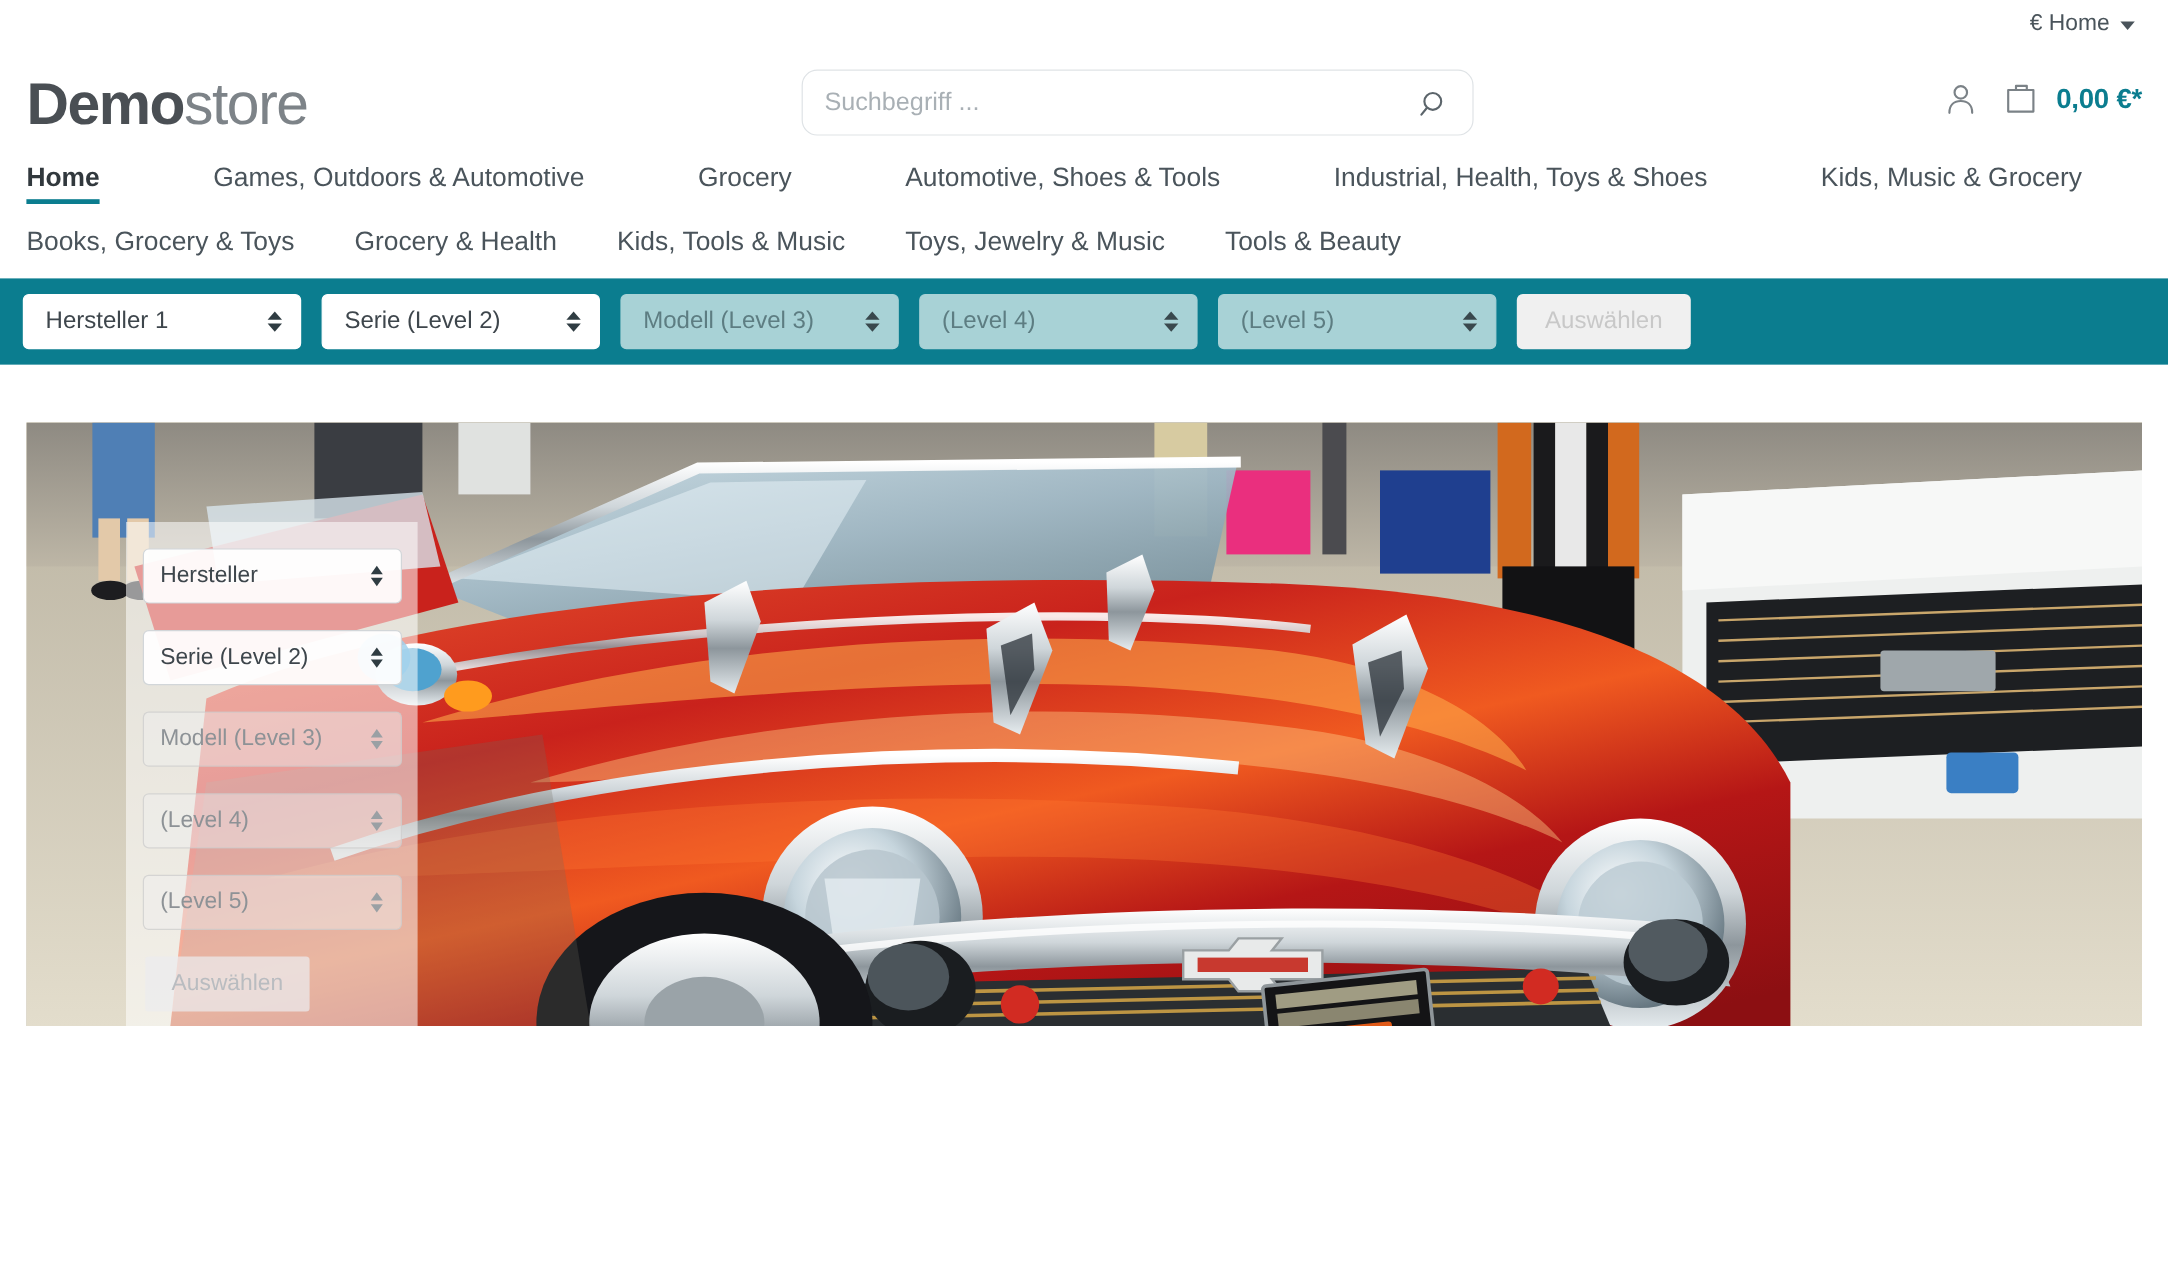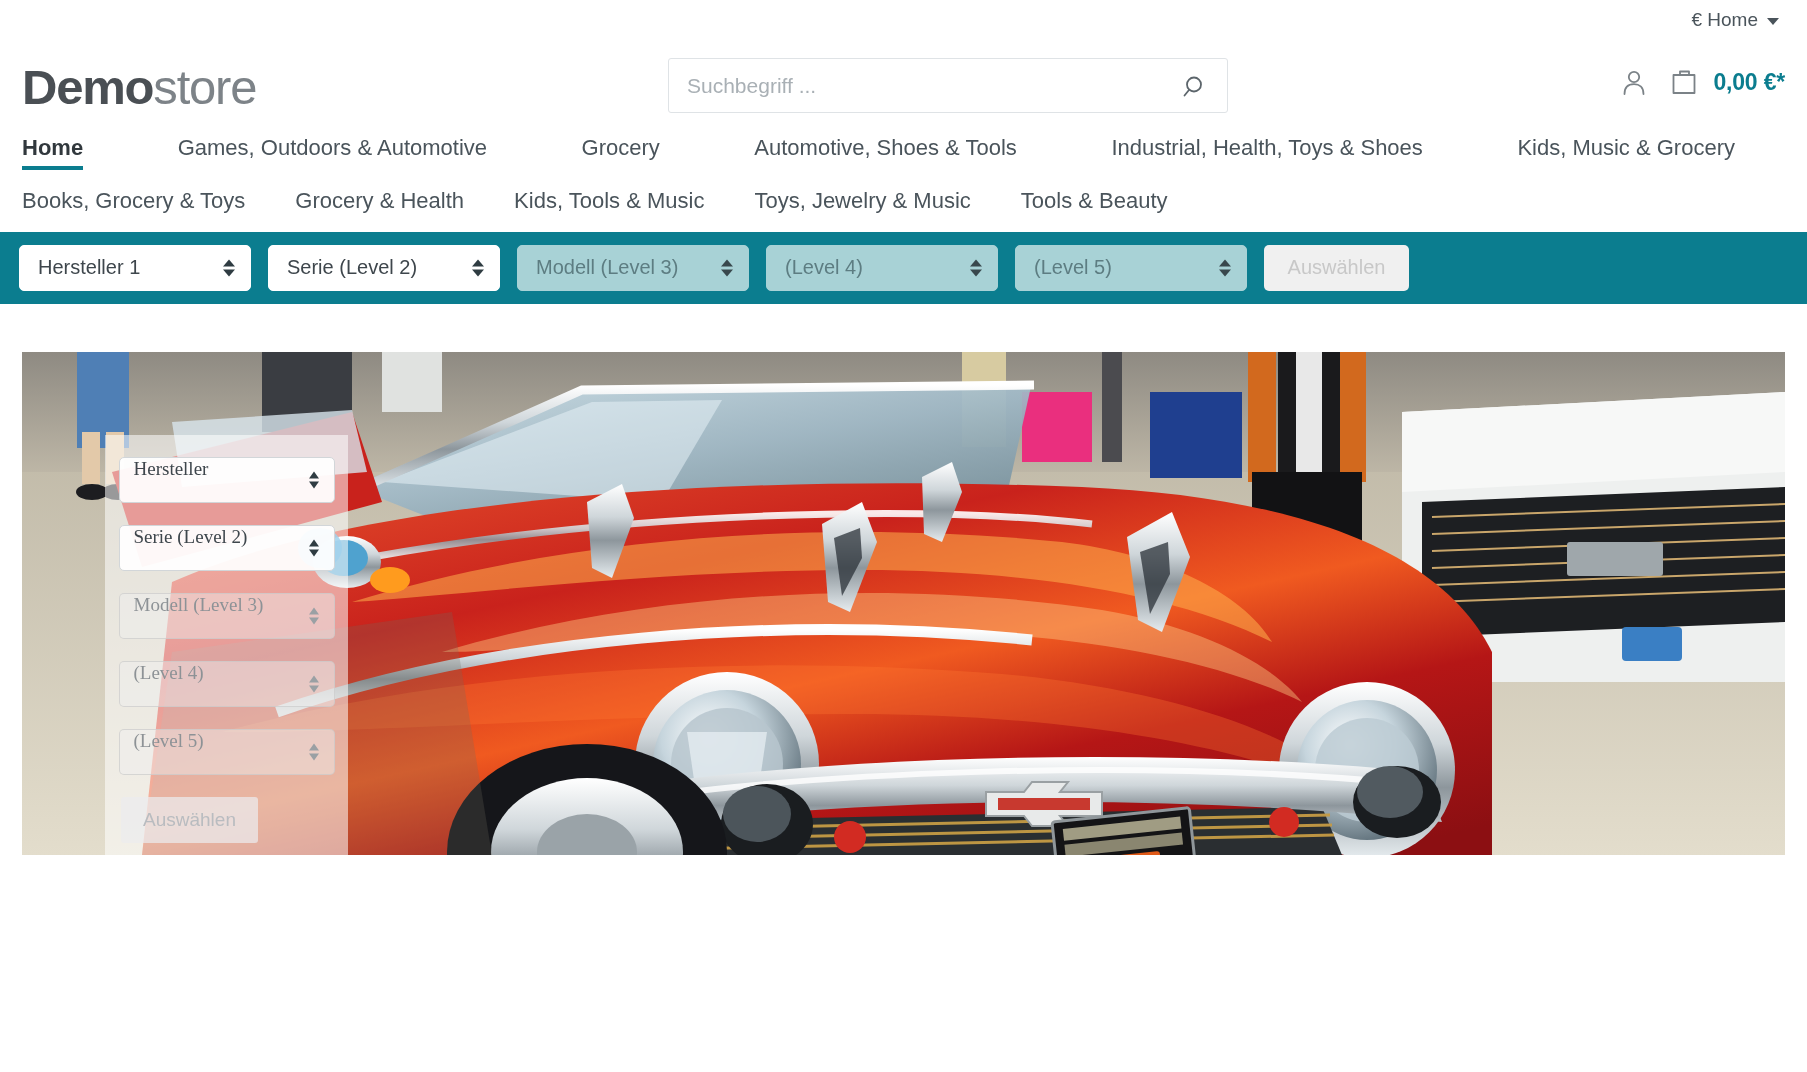--- a/index.html
+++ b/index.html
@@ -58,21 +58,21 @@
   .search-wrap {
     position: absolute;
     left: 668px;
     top: 18px;
     width: 560px;
   }
   .search-box {
     position: relative;
     height: 55px;
     border: 1px solid #dfe3e6;
-    border-radius: 3px;
+    border-radius: 13px;
     background: #fff;
     display: flex;
     align-items: center;
   }
   .search-input {
     flex: 1;
     border: 0;
     outline: none;
     font-size: 21px;
     color: #4a545b;
@@ -234,25 +234,25 @@
     padding: 22px 0 34px 0;
     background: rgba(255,255,255,0.55);
   }
   .osel {
     position: relative;
     margin: 0 auto 22px auto;
     width: 216px;
     height: 46px;
     border-radius: 5px;
     display: flex;
+    align-items: center;
     padding: 0 38px 0 14px;
     font-size: 19px;
     cursor: pointer;
     user-select: none;
-    font-family: Liberation Serif, serif;
   }
   .osel.enabled {
     background: rgba(255,255,255,0.93);
     border: 1px solid #d2d6d9;
     color: #3e464c;
   }
   .osel.disabled {
     background: rgba(240,240,240,0.45);
     border: 1px solid rgba(200,200,200,0.65);
     color: #8d9296;

